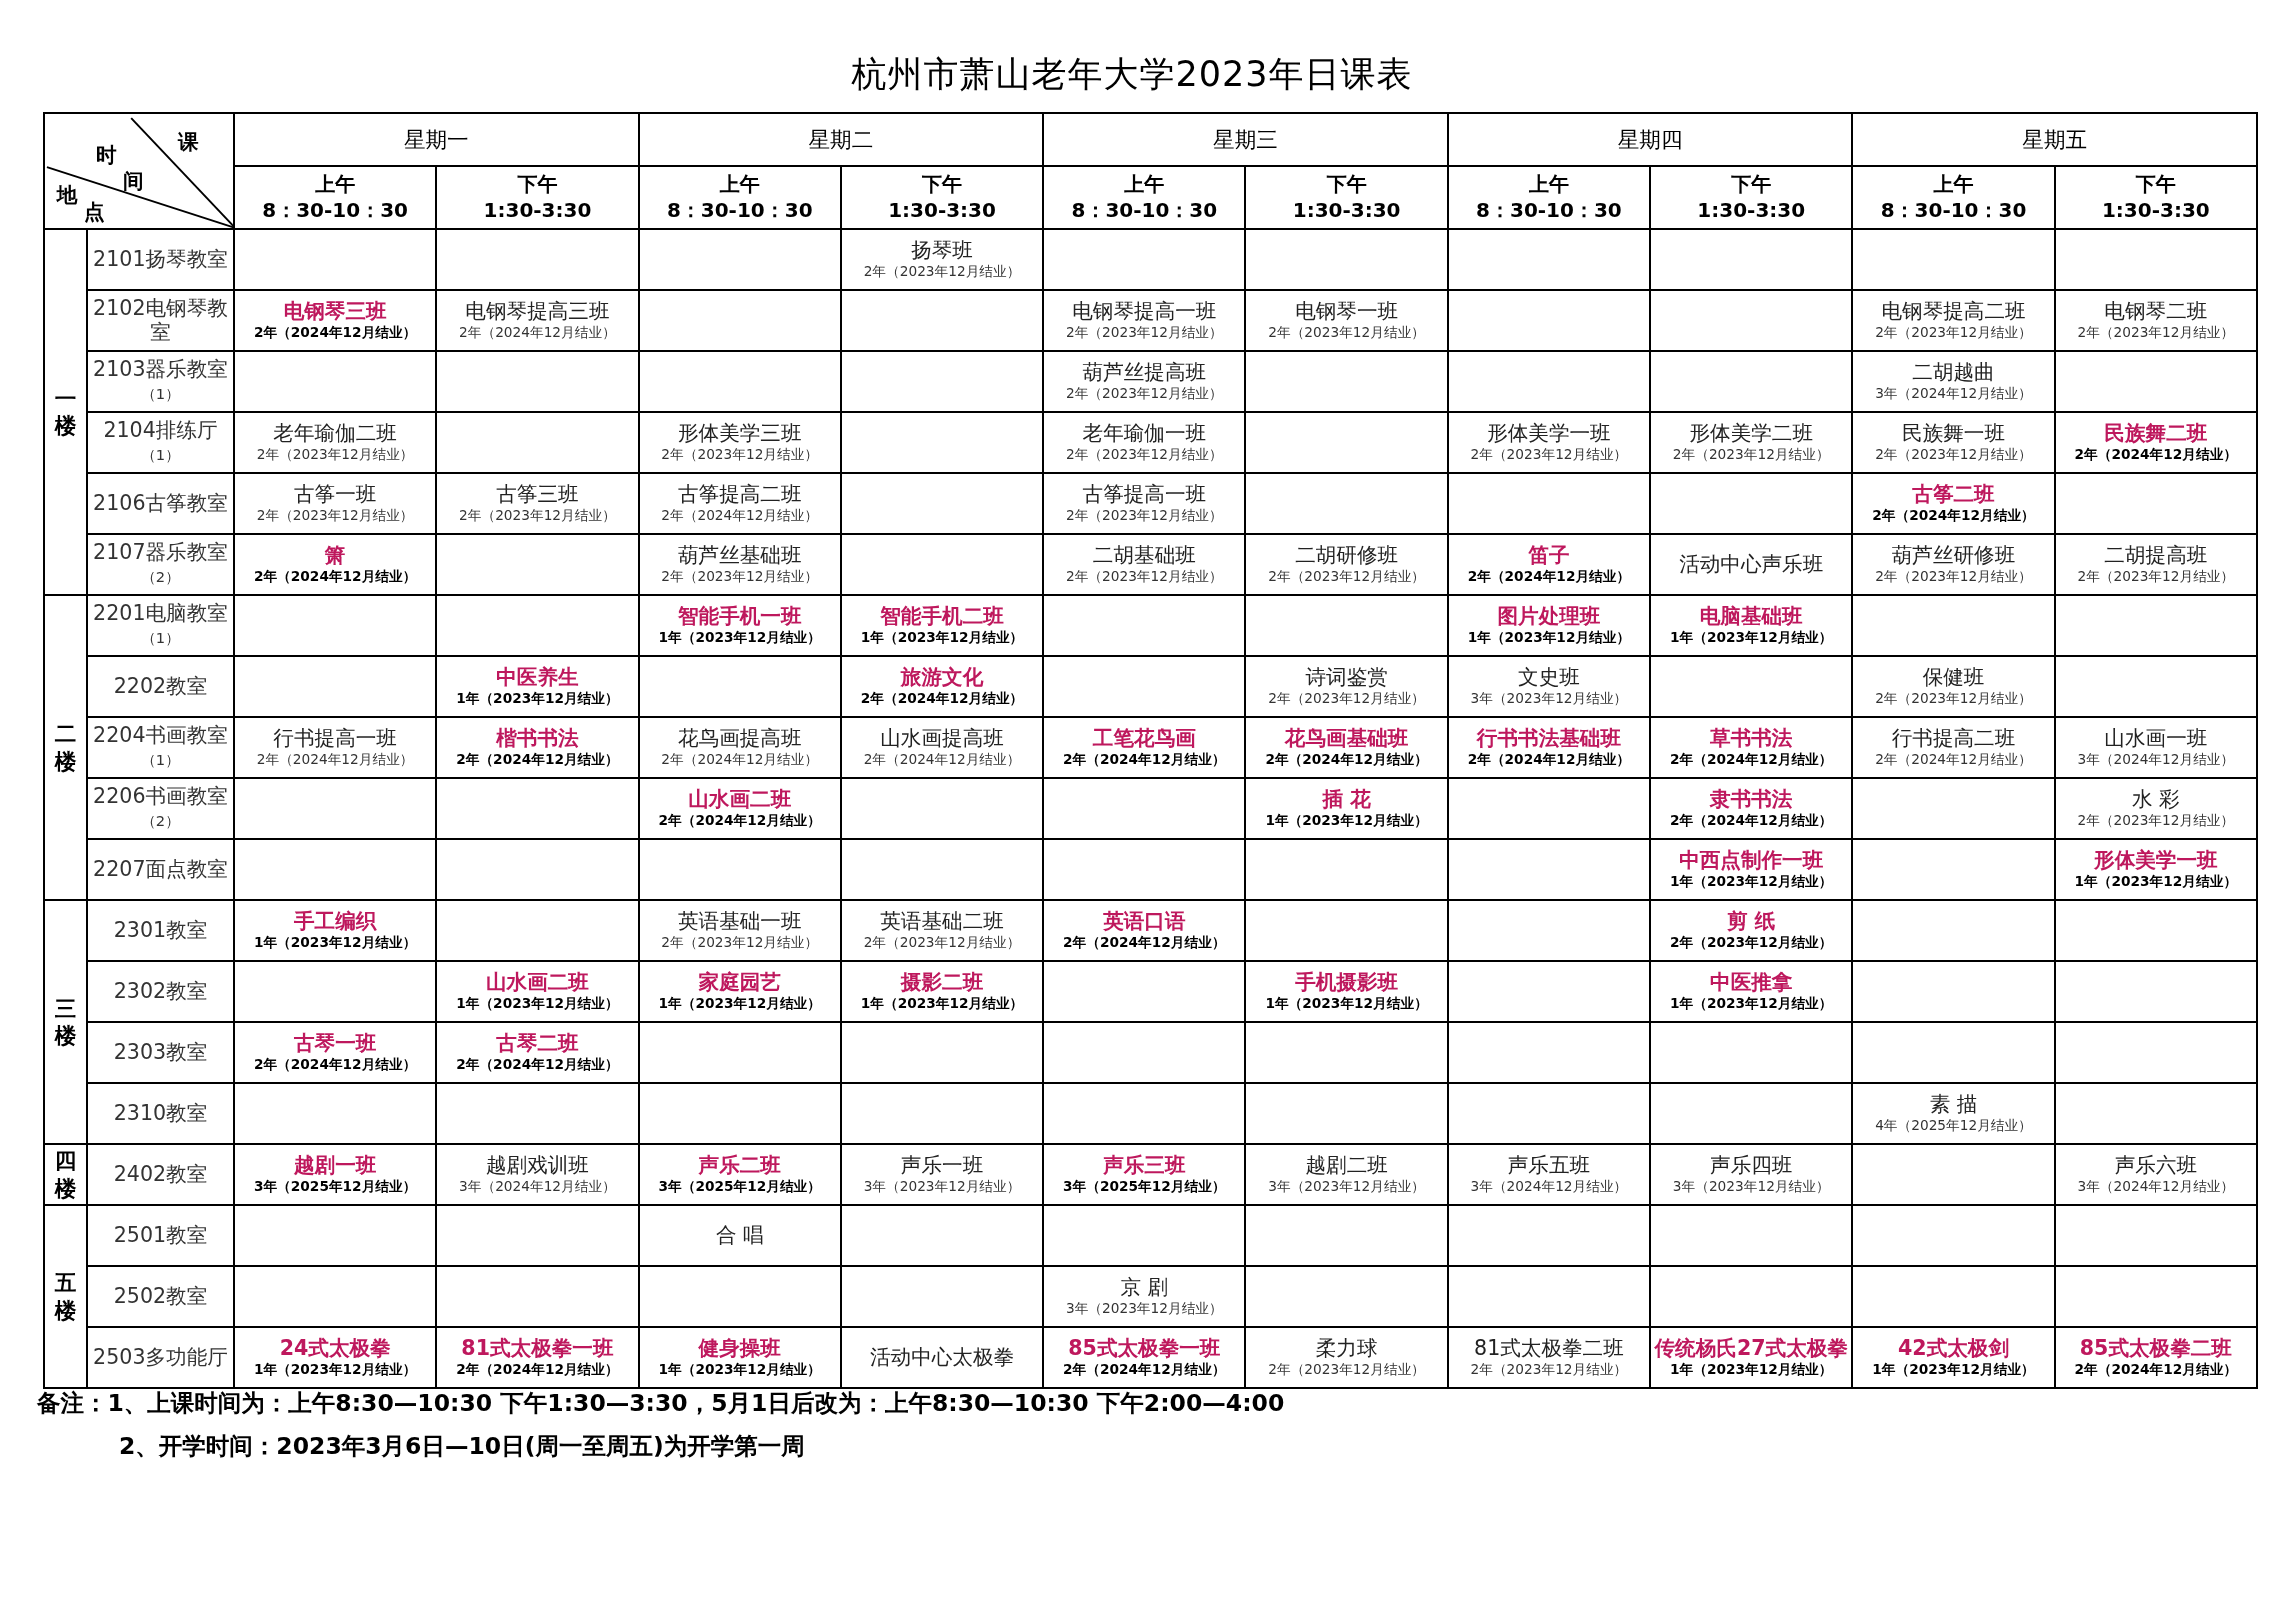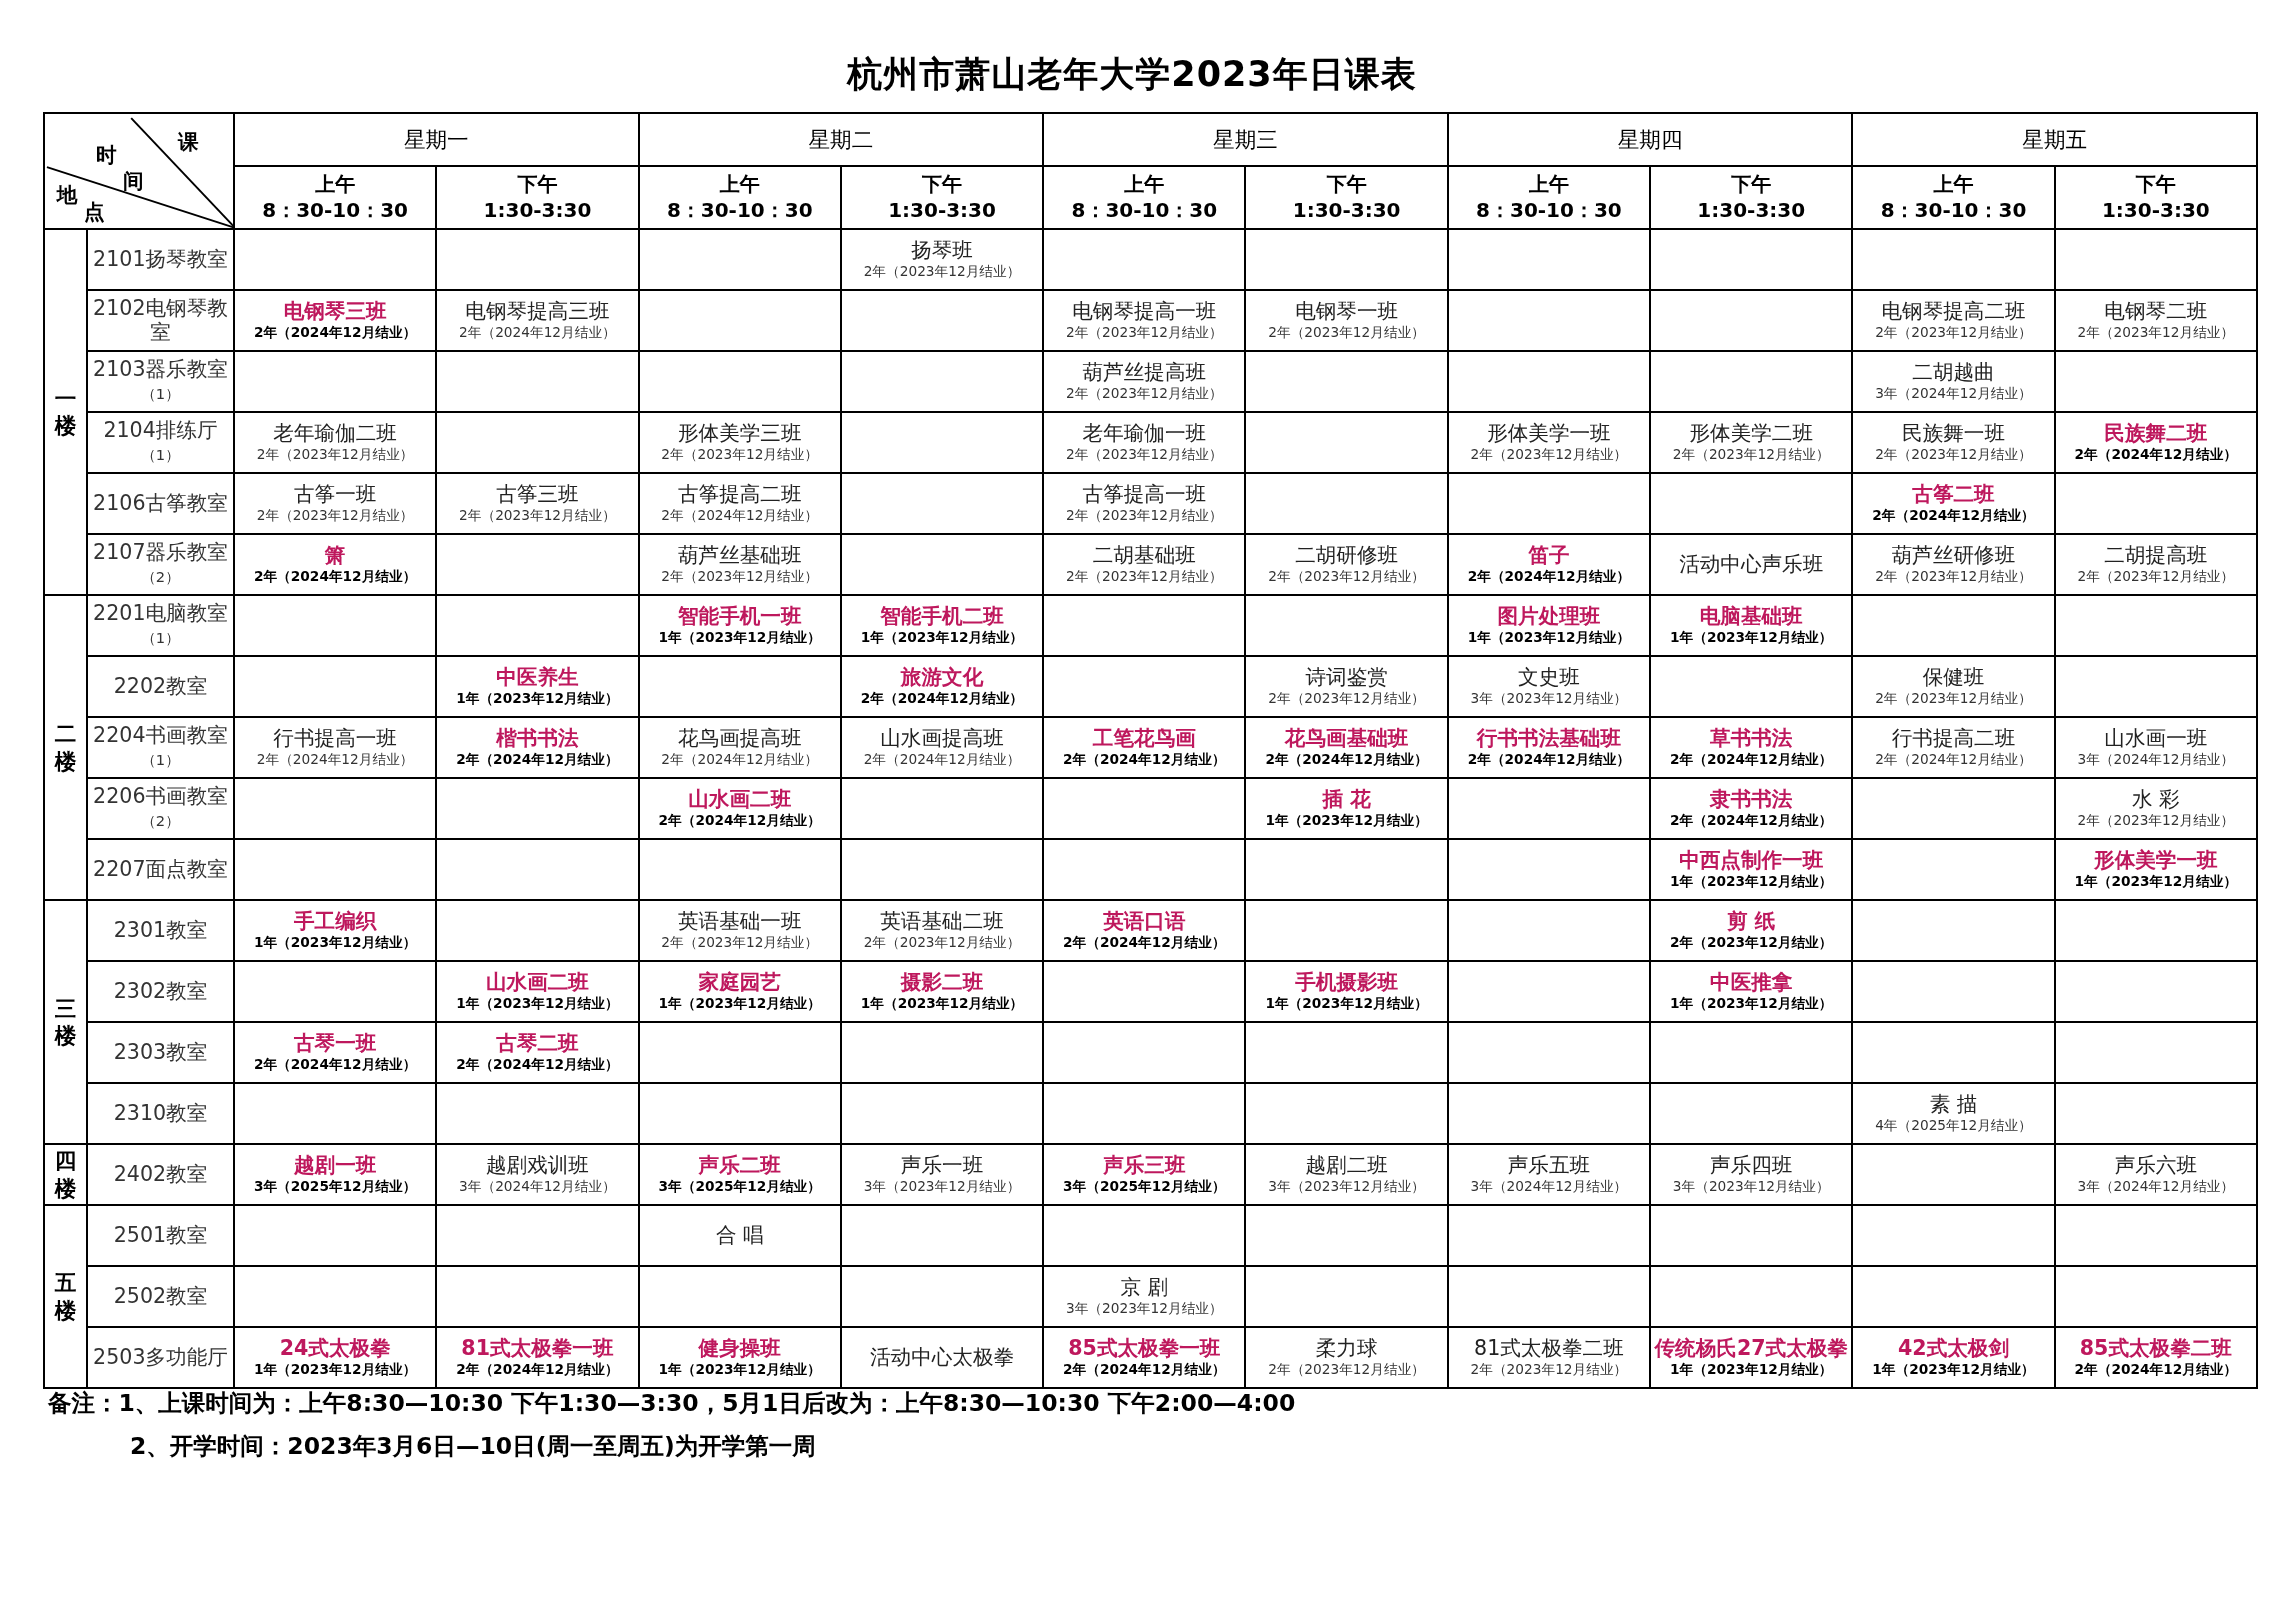--- a/index.html
+++ b/index.html
@@ -1,33 +1,33 @@
 <!DOCTYPE html>
 <html><head>
 <meta charset="utf-8">
 <style>
   html,body{margin:0;padding:0;background:#fff;}
   body{width:2292px;height:1621px;position:relative;overflow:hidden;font-family:"DejaVu Sans","Liberation Sans",sans-serif;color:#000;}
-  .title{position:absolute;left:0;top:51px;width:2264px;text-align:center;font-size:35px;font-weight:bold;letter-spacing:1px;}
+  .title{position:absolute;left:0;top:51px;width:2264px;text-align:center;font-size:35px;font-weight:normal;letter-spacing:1px;}
   table.sched{position:absolute;left:43px;top:112px;width:2215px;border-collapse:collapse;table-layout:fixed;}
   table.sched td, table.sched th{border:2px solid #000;text-align:center;vertical-align:middle;padding:0;overflow:hidden;}
   .hdr-day{height:51px;font-size:21.6px;font-weight:normal;}
   .hdr-slot{height:61px;font-size:20px;font-weight:bold;line-height:25.5px;}
   .corner{position:relative;height:114px;}
   .corner span{position:absolute;font-size:20.6px;font-weight:bold;}
   .floor{font-size:21.6px;font-weight:bold;line-height:27.4px;}
   .room{font-size:20.6px;color:#333;line-height:23.5px;margin-left:7px;}
   .room small{display:block;font-size:14.7px;color:#333;}
   tr.r td{height:59px;}
   .cn{font-size:20.6px;line-height:24.5px;color:#222;}
   .cn.b{font-weight:bold;color:#be185d;}
   .cs{font-size:13.7px;line-height:17.6px;color:#333;}
   .cs.b{font-weight:bold;color:#000;}
   .thick-top td{border-top:3.9px solid #000;}
-  .notes{position:absolute;left:48px;top:1382px;font-size:23.5px;font-weight:bold;line-height:43px;}
+  .notes{position:absolute;left:37px;top:1382px;font-size:23.5px;font-weight:bold;line-height:43px;}
   .notes .n2{padding-left:82px;}
 </style>
 </head>
 <body>
 
 <div class="title">杭州市萧山老年大学2023年日课表</div>
 
 <table class="sched">
   <colgroup>
     <col style="width:43px">

